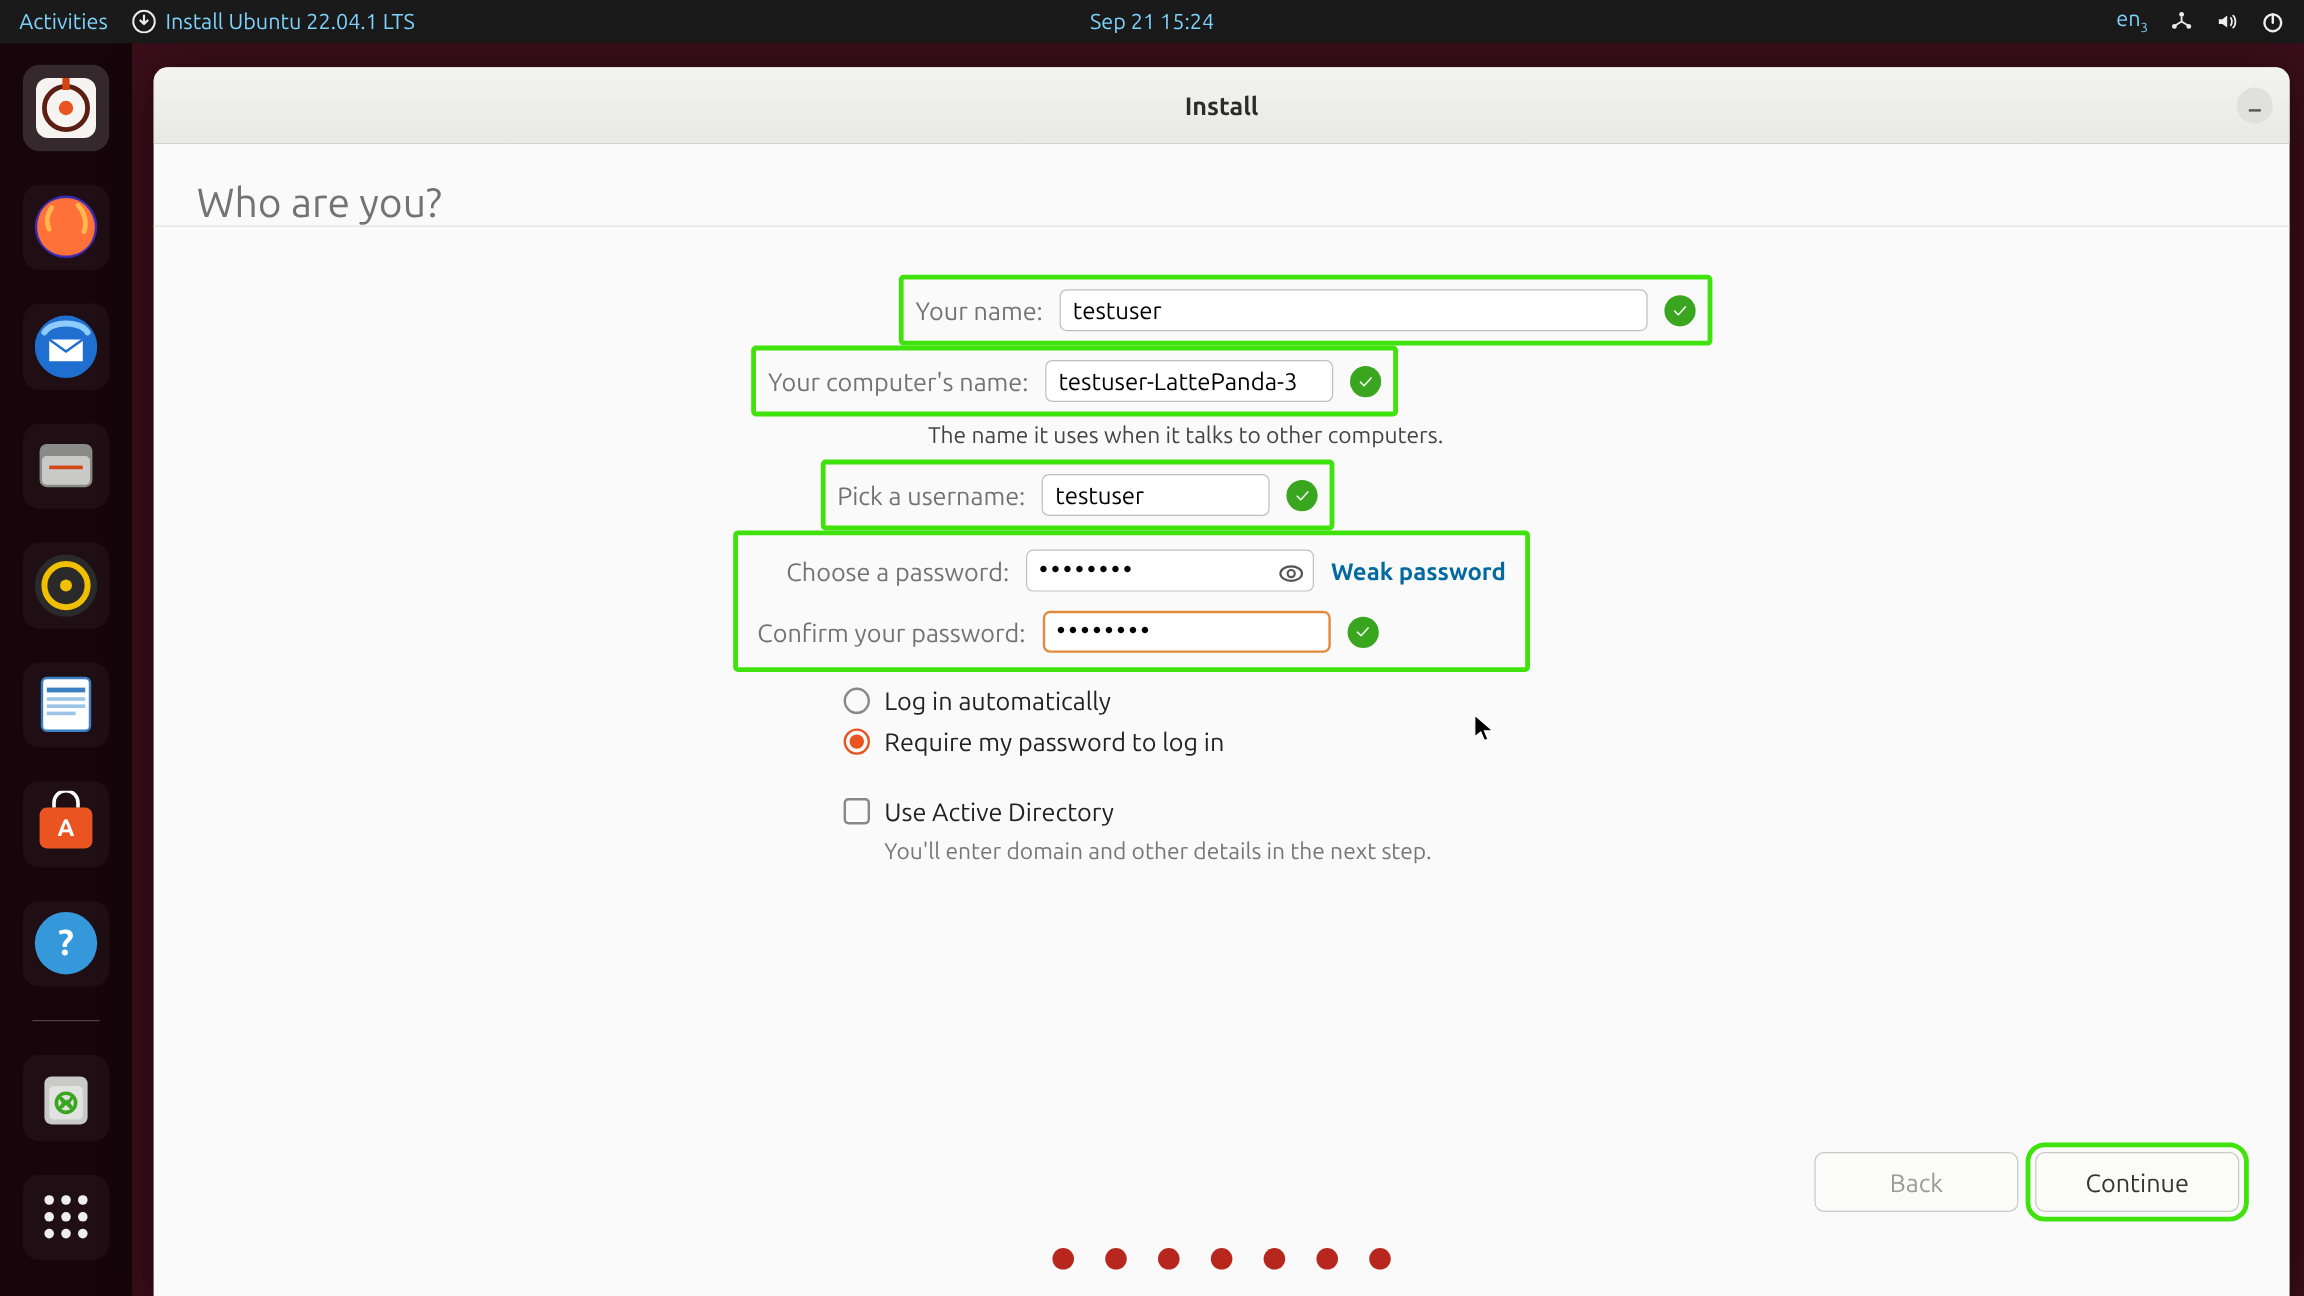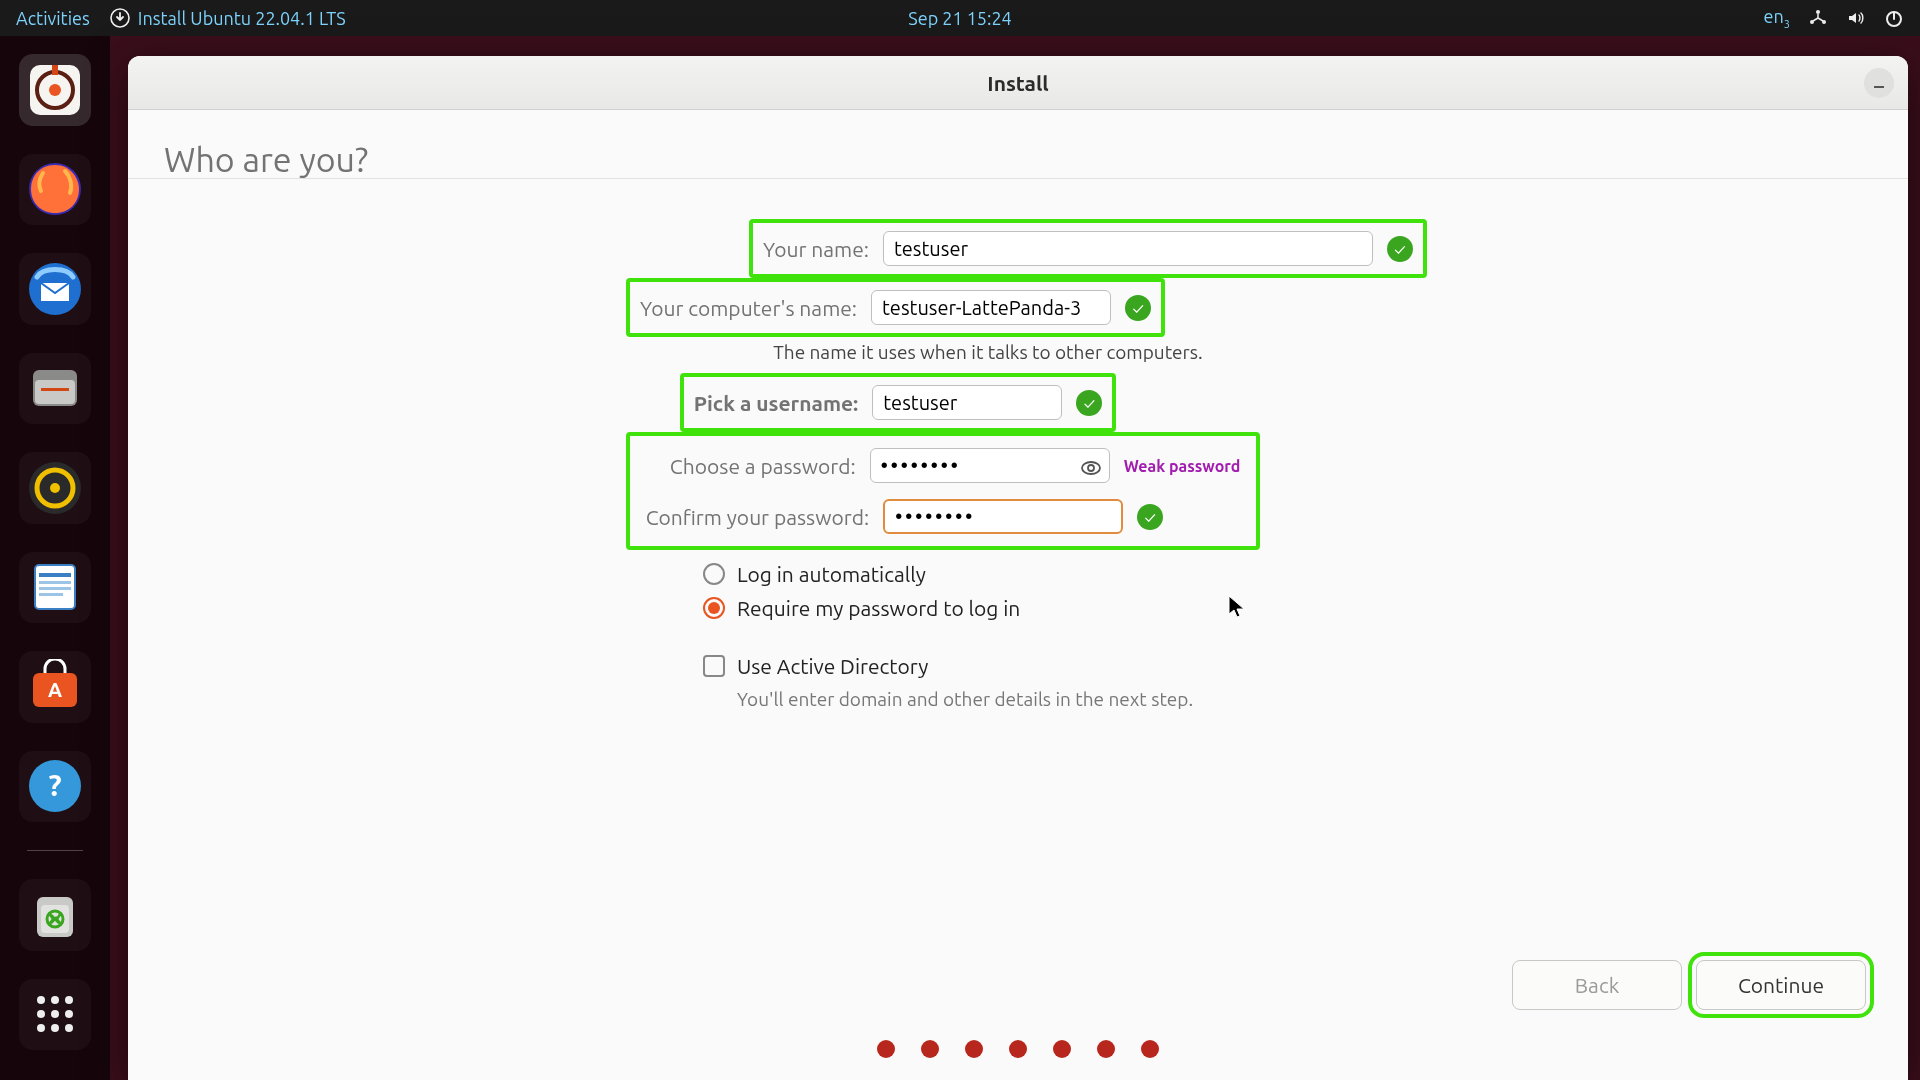--- a/index.html
+++ b/index.html
@@ -16,42 +16,42 @@
   
   
   .dock { position: absolute; left: 0; top: 36px; width: 110px; height: calc(100% - 36px); background: rgba(20,5,10,0.92); display: flex; flex-direction: column; align-items: center; padding-top: 18px; gap: 28px; }
   .dock-item { width: 72px; height: 72px; border-radius: 14px; display: flex; align-items: center; justify-content: center; background: rgba(255,255,255,0.04); }
   .dock-item.active { background: rgba(255,255,255,0.14); }
   .dock-app-grid { margin-top: auto; margin-bottom: 30px; }
   .dock-sep { width: 56px; height: 1px; background: rgba(255,255,255,0.25); }
   
   
   .win { position: absolute; left: 128px; top: 56px; right: 12px; bottom: 0; background: #fafafa; border-radius: 12px 12px 0 0; box-shadow: 0 8px 40px rgba(0,0,0,0.5); display: flex; flex-direction: column; }
-  .titlebar { height: 54px; background: linear-gradient(#f3f3f1,#e8e8e6); border-bottom: 1px solid #d0d0ce; display: flex; align-items: center; justify-content: center; position: relative; border-radius: 12px 12px 0 0; }
+  .titlebar { height: 64px; background: linear-gradient(#f3f3f1,#e8e8e6); border-bottom: 1px solid #d0d0ce; display: flex; align-items: center; justify-content: center; position: relative; border-radius: 12px 12px 0 0; }
   .title { font-size: 21px; font-weight: 600; color: #2b2b2b; }
   .min-btn { position: absolute; right: 14px; width: 30px; height: 30px; border-radius: 50%; background: #e0e0de; display: flex; align-items: center; justify-content: center; cursor: pointer; }
   
   .content { flex: 1; padding: 30px 36px 0 36px; display: flex; flex-direction: column; }
   .heading { font-size: 34px; font-weight: 400; color: #737373; }
   .heading-sep { height: 1px; background: #e2e2e0; margin: 0 -36px 40px -36px; }
   
   .form { display: flex; flex-direction: column; gap: 0; width: 100%; }
   .row-wrap { display: flex; justify-content: center; }
   .row { display: flex; align-items: center; gap: 14px; padding: 8px 10px; }
   .hl { border: 4px solid #3fe20a; border-radius: 4px; }
   .lbl { min-width: 250px; text-align: right; font-size: 21px; color: #737373; }
   .txt { height: 35px; border: 1px solid #bfbfbd; border-radius: 6px; padding: 0 10px; font-size: 20px; background: #fff; }
   .txt.pw { letter-spacing: 3px; font-family: Arial; }
   .name-field { width: 490px; }
   .host-field { width: 240px; }
   .user-field { width: 190px; }
   .pw-field { width: 240px; }
   .check-ic { width: 26px; height: 26px; border-radius: 50%; background: #3aa51f; display: flex; align-items: center; justify-content: center; color: #fff; font-size: 16px; flex-shrink: 0; }
   .eye { width: 26px; height: 26px; display: flex; align-items: center; justify-content: center; color: #4a4a4a; cursor: pointer; }
-  .pw-strength { color: #a21caf; font-weight: 700; font-size: 16px; }
+  .pw-strength { color: #0369a1; font-weight: 700; font-size: 20px; }
   .hint { font-size: 19px; color: #444; }
   .hint.small { color: #777; }
   .sub-row { margin-left: 5px; text-align: right; }
   
   .login-opts { margin-top: 12px; display: flex; flex-direction: column; gap: 10px; align-items: flex-start; }
   .opt { display: flex; align-items: center; gap: 12px; font-size: 21px; color: #222; }
   .radio { width: 22px; height: 22px; border: 2px solid #888; border-radius: 50%; display: inline-flex; align-items: center; justify-content: center; }
   .radio.sel { border-color: #e95420; }
   .radio.sel::after { content: ""; width: 12px; height: 12px; border-radius: 50%; background: #e95420; }
   .chk { width: 22px; height: 22px; border: 2px solid #888; border-radius: 4px; }
@@ -224,21 +224,21 @@
         <input class="txt host-field" value="testuser-LattePanda-3" style="">
         <span class="check-ic">✓</span>
       </div>
         </div>
       <div class="row-wrap">
           <div class="hint sub-row" style="margin-left:-60px;margin-top:4px;margin-bottom:10px;">The name it uses when it talks to other computers.</div>
         </div>
 
       <div class="row-wrap">
           <div class="row hl" style="margin-left:-240px;">
-        <span class="lbl" style="min-width:auto;font-weight:bold;">Pick a username:</span>
+        <span class="lbl" style="min-width:auto;">Pick a username:</span>
         <input class="txt user-field" value="testuser" style="">
         <span class="check-ic">✓</span>
       </div>
         </div>
 
       <div class="row-wrap">
           <div class="hl" style="margin-left:-150px;padding:4px 6px;">
         <div class="row">
           <span class="lbl" style="min-width:210px;">Choose a password:</span>
           <div style="position:relative;">

